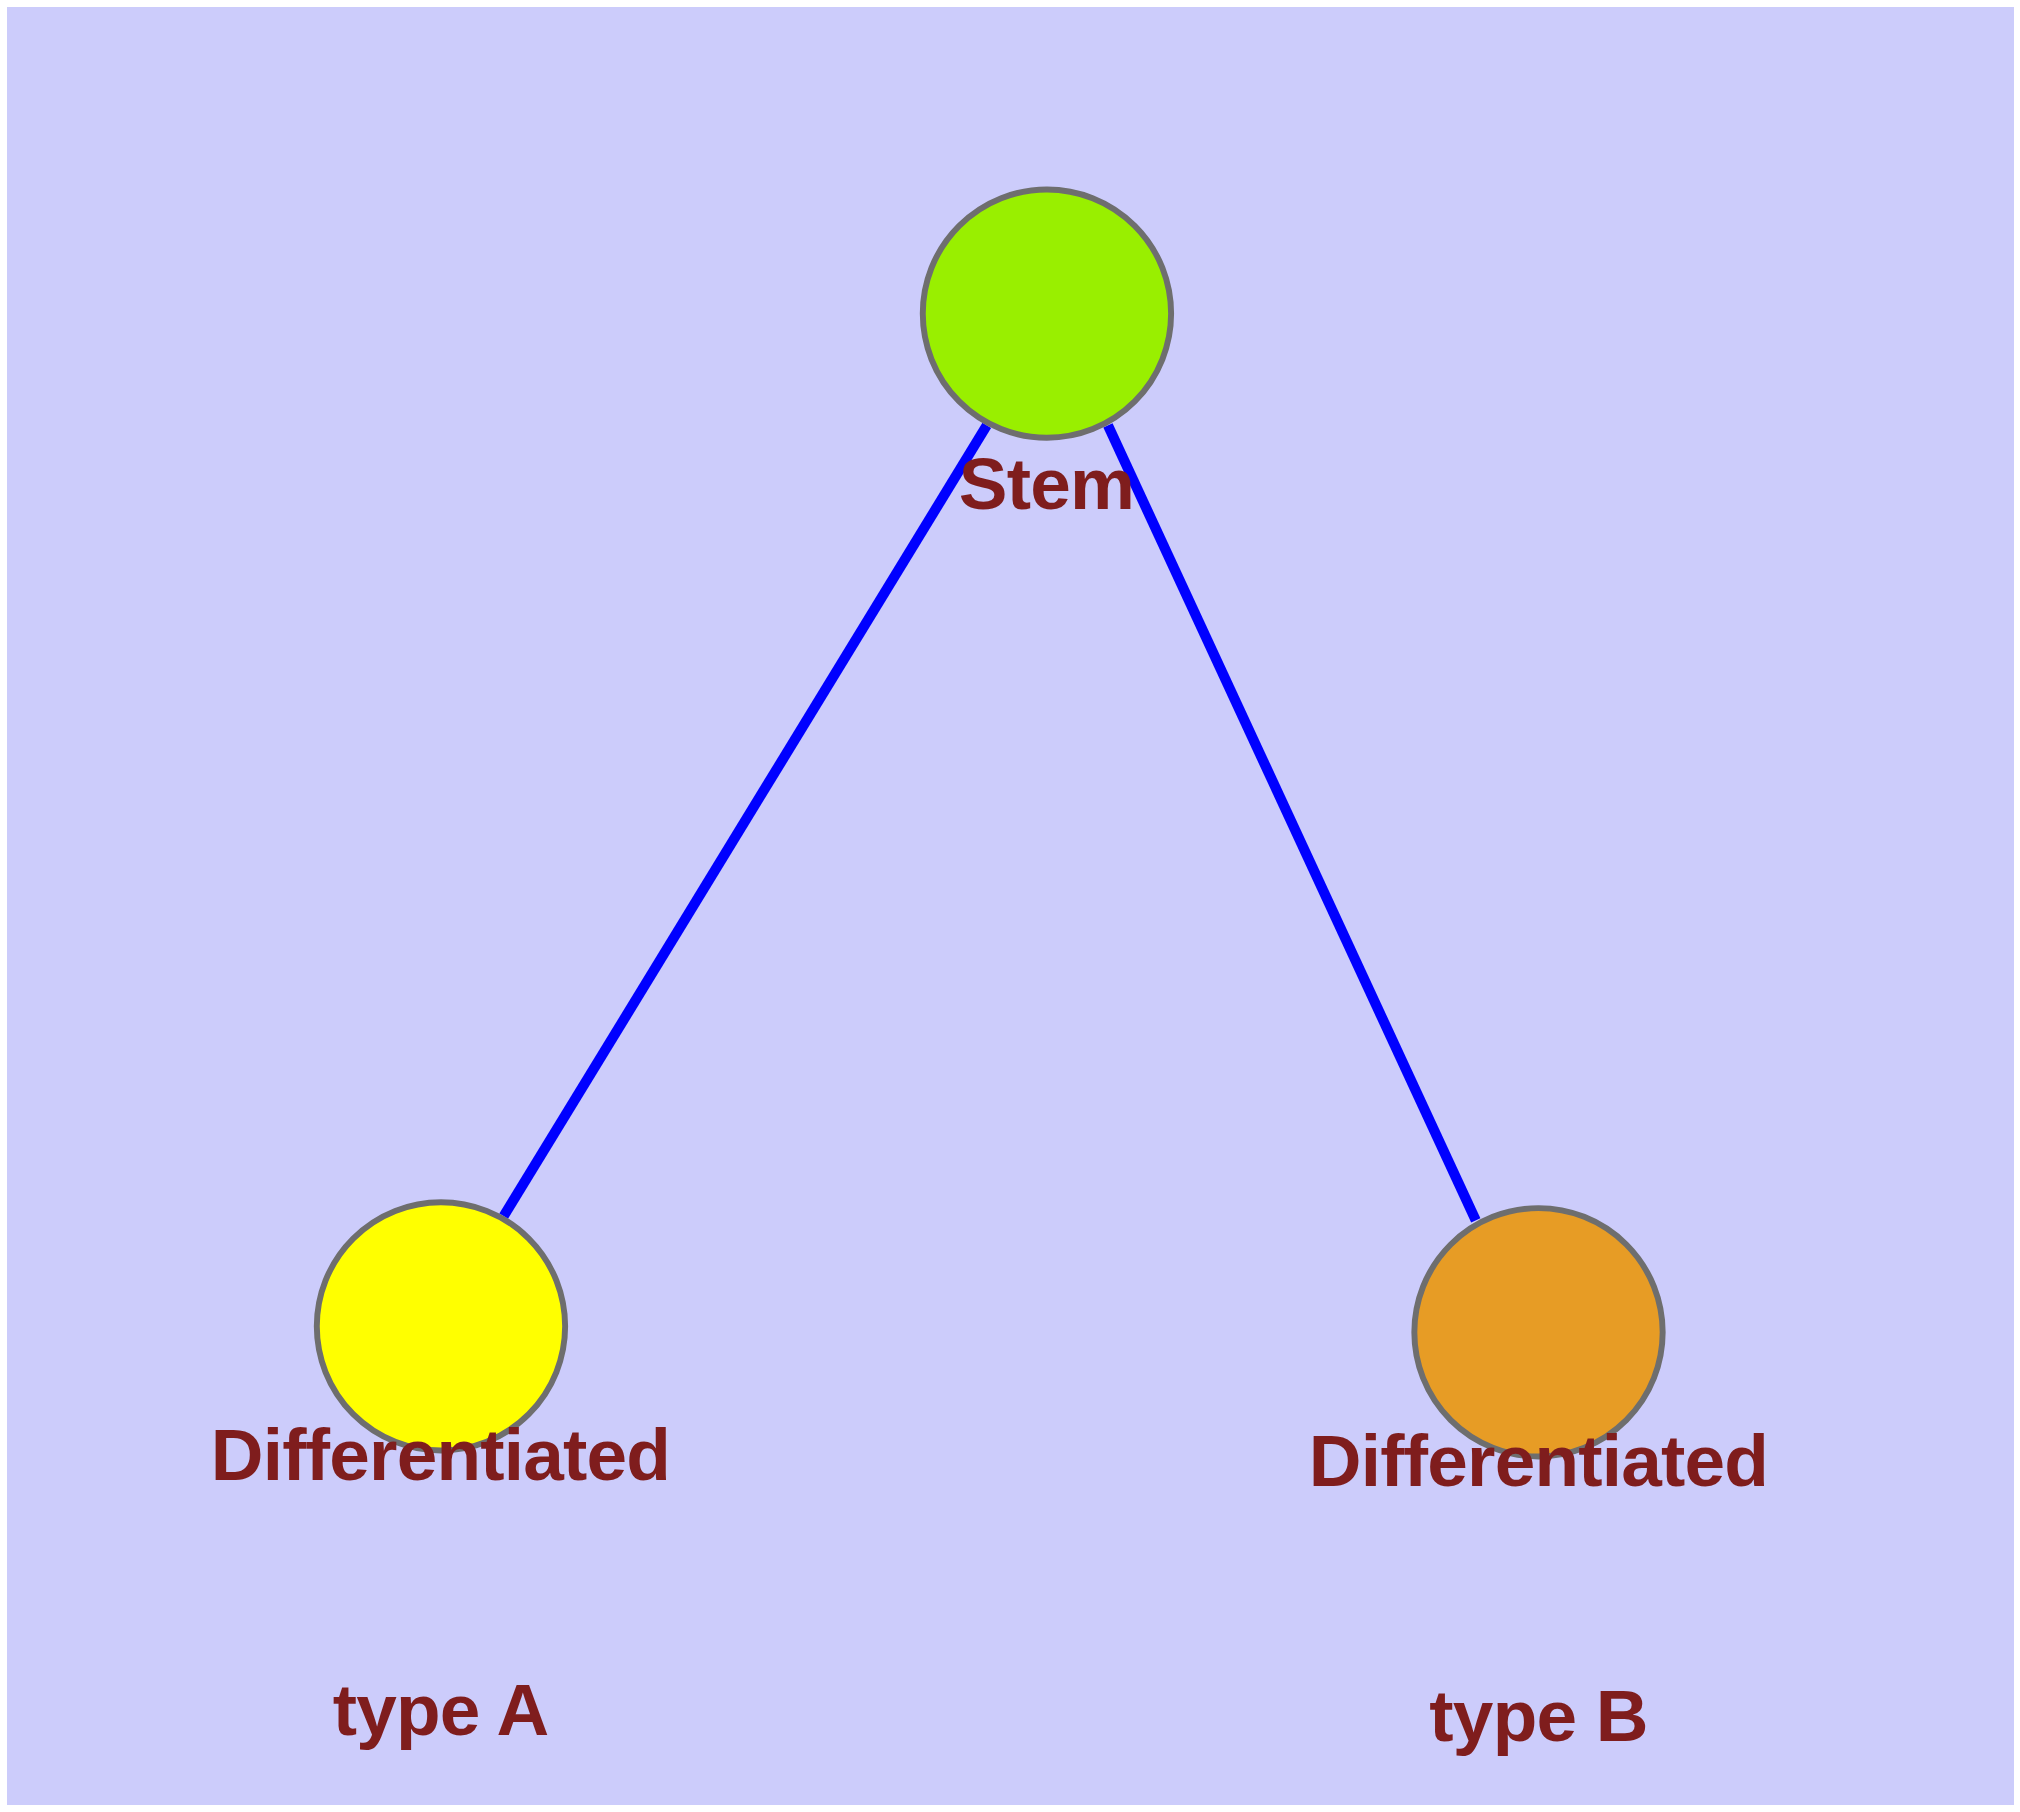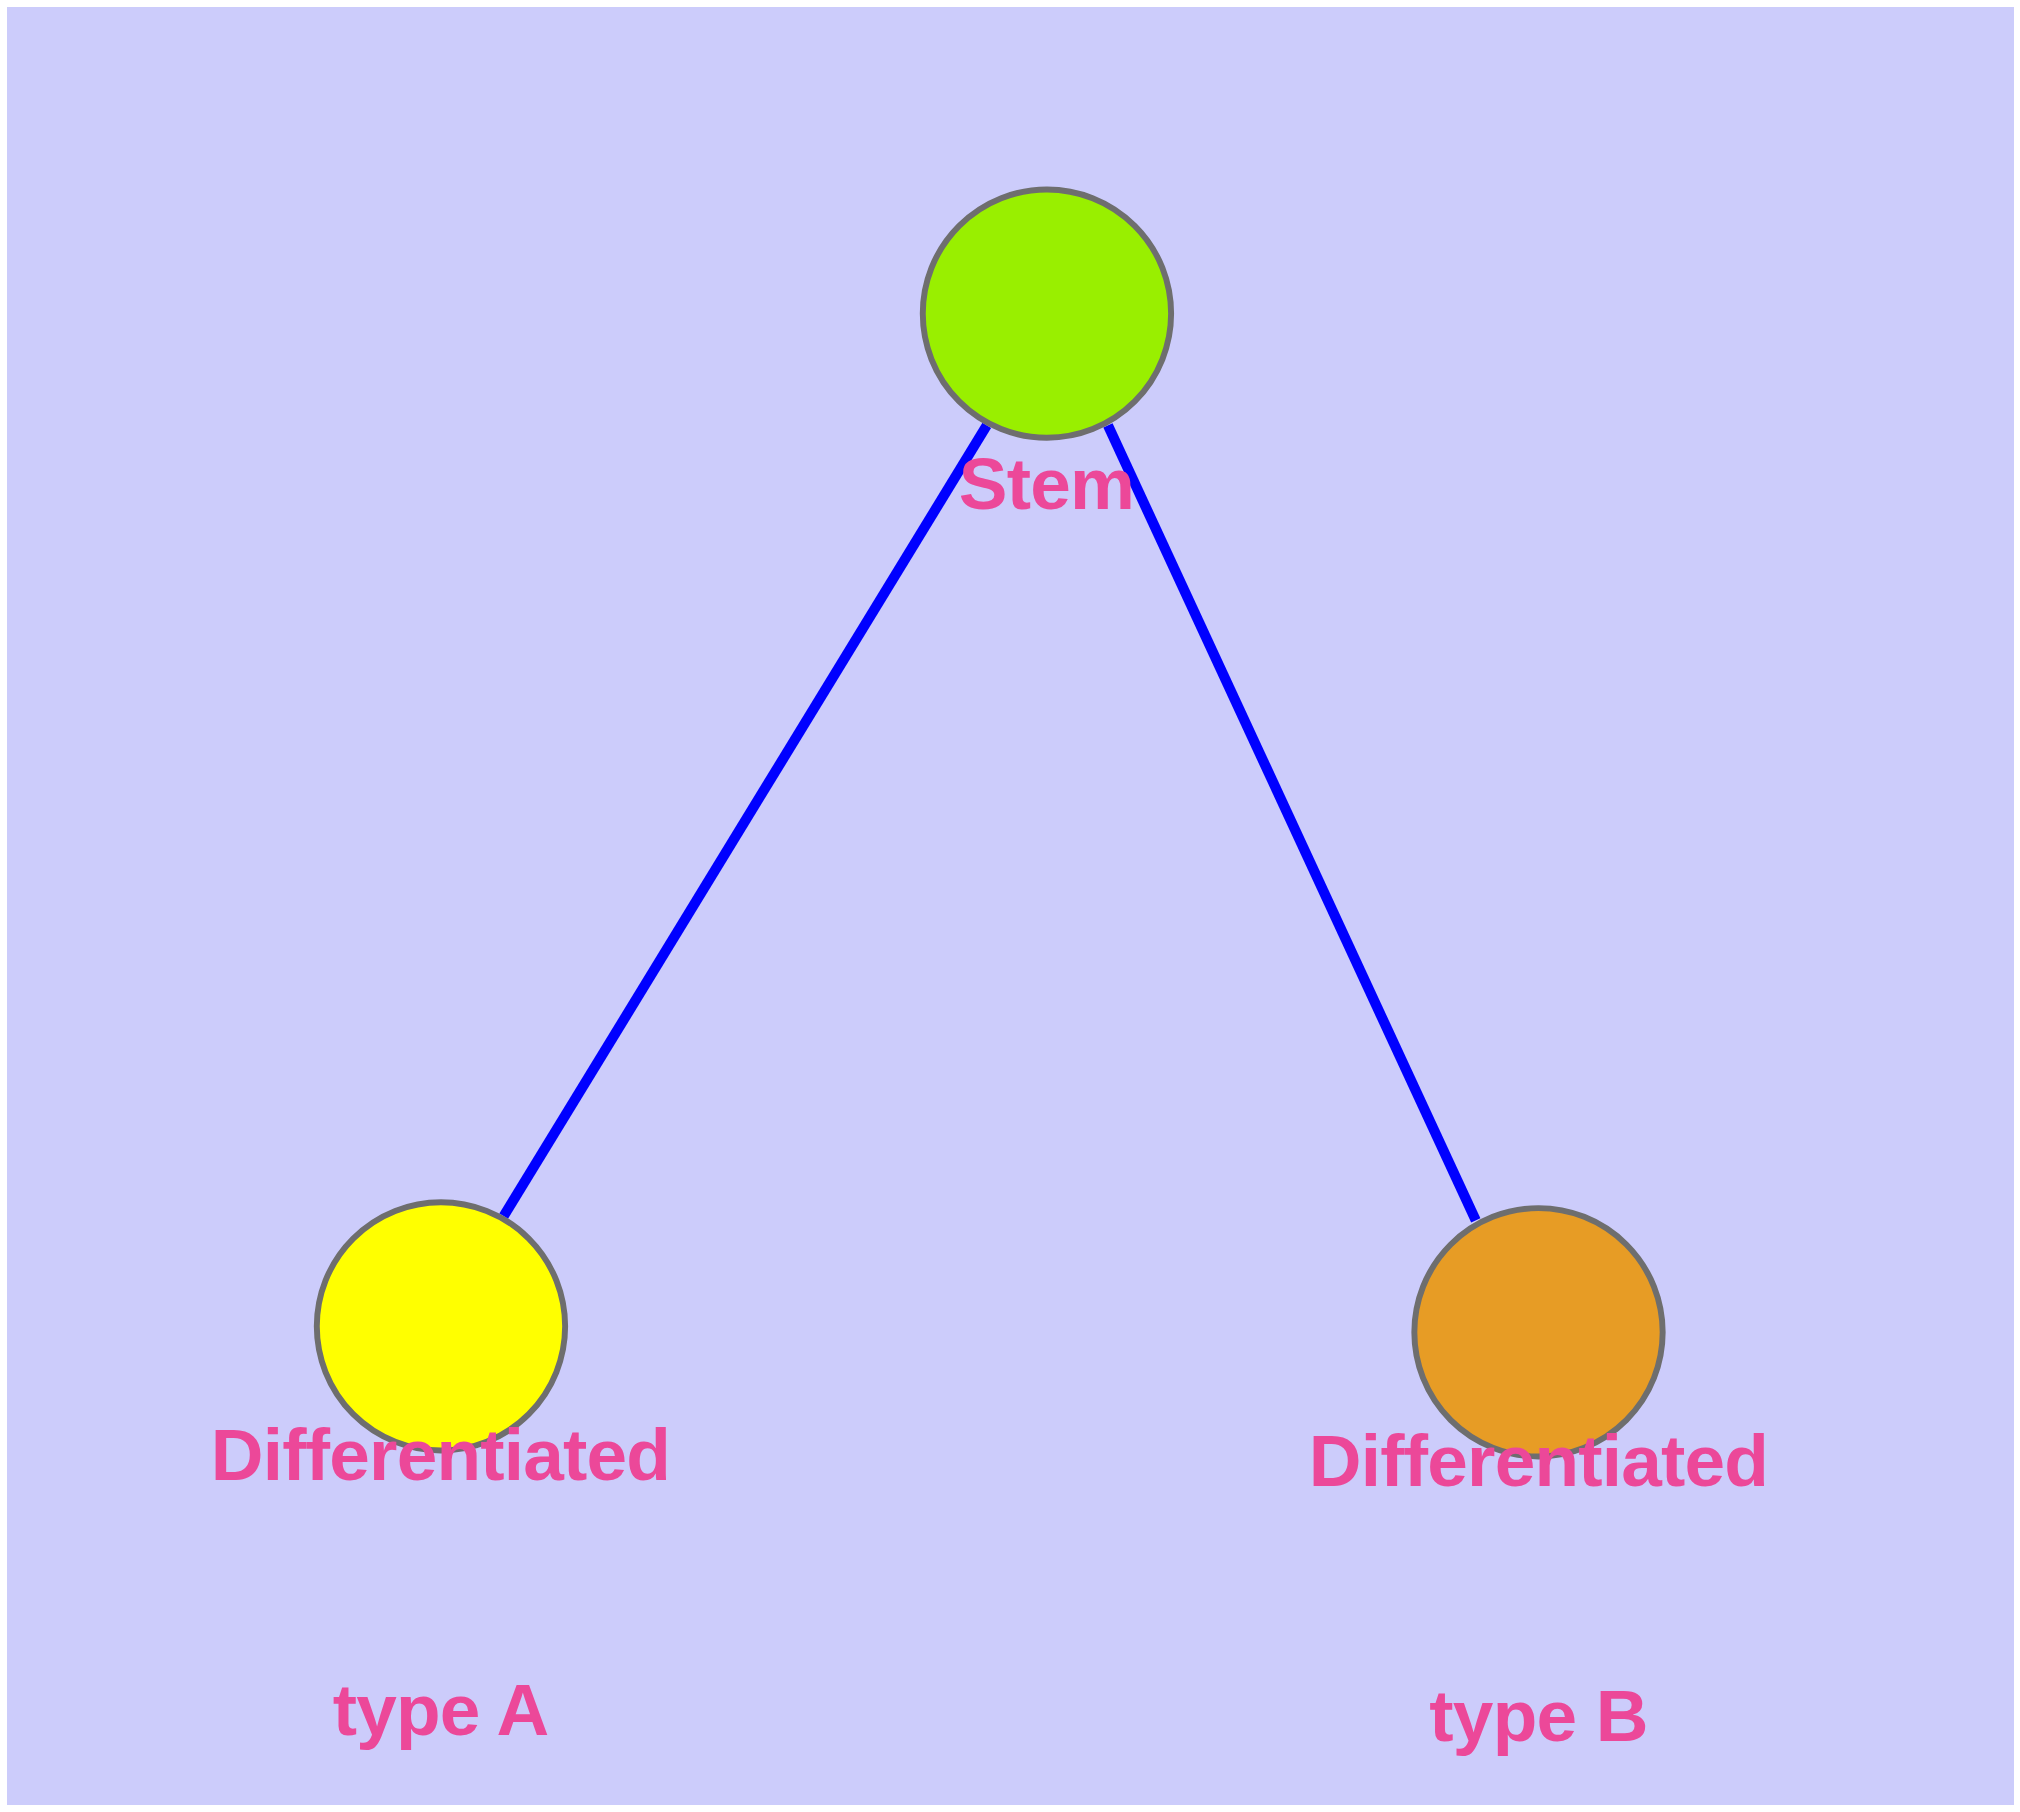--- a/index.html
+++ b/index.html
@@ -25,21 +25,21 @@
   }
   #graph-svg {
     position: absolute;
     left: 0;
     top: 0;
     width: 2021px;
     height: 1812px;
   }
   .node-label {
     position: absolute;
-    color: #ec4899;
+    color: #7f1d1d;
     font-weight: bold;
     font-size: 73px;
     line-height: 85px;
     text-align: center;
     white-space: pre;
     letter-spacing: -0.8px;
     pointer-events: none;
   }
   .node-label span { display: block; }
 </style>

